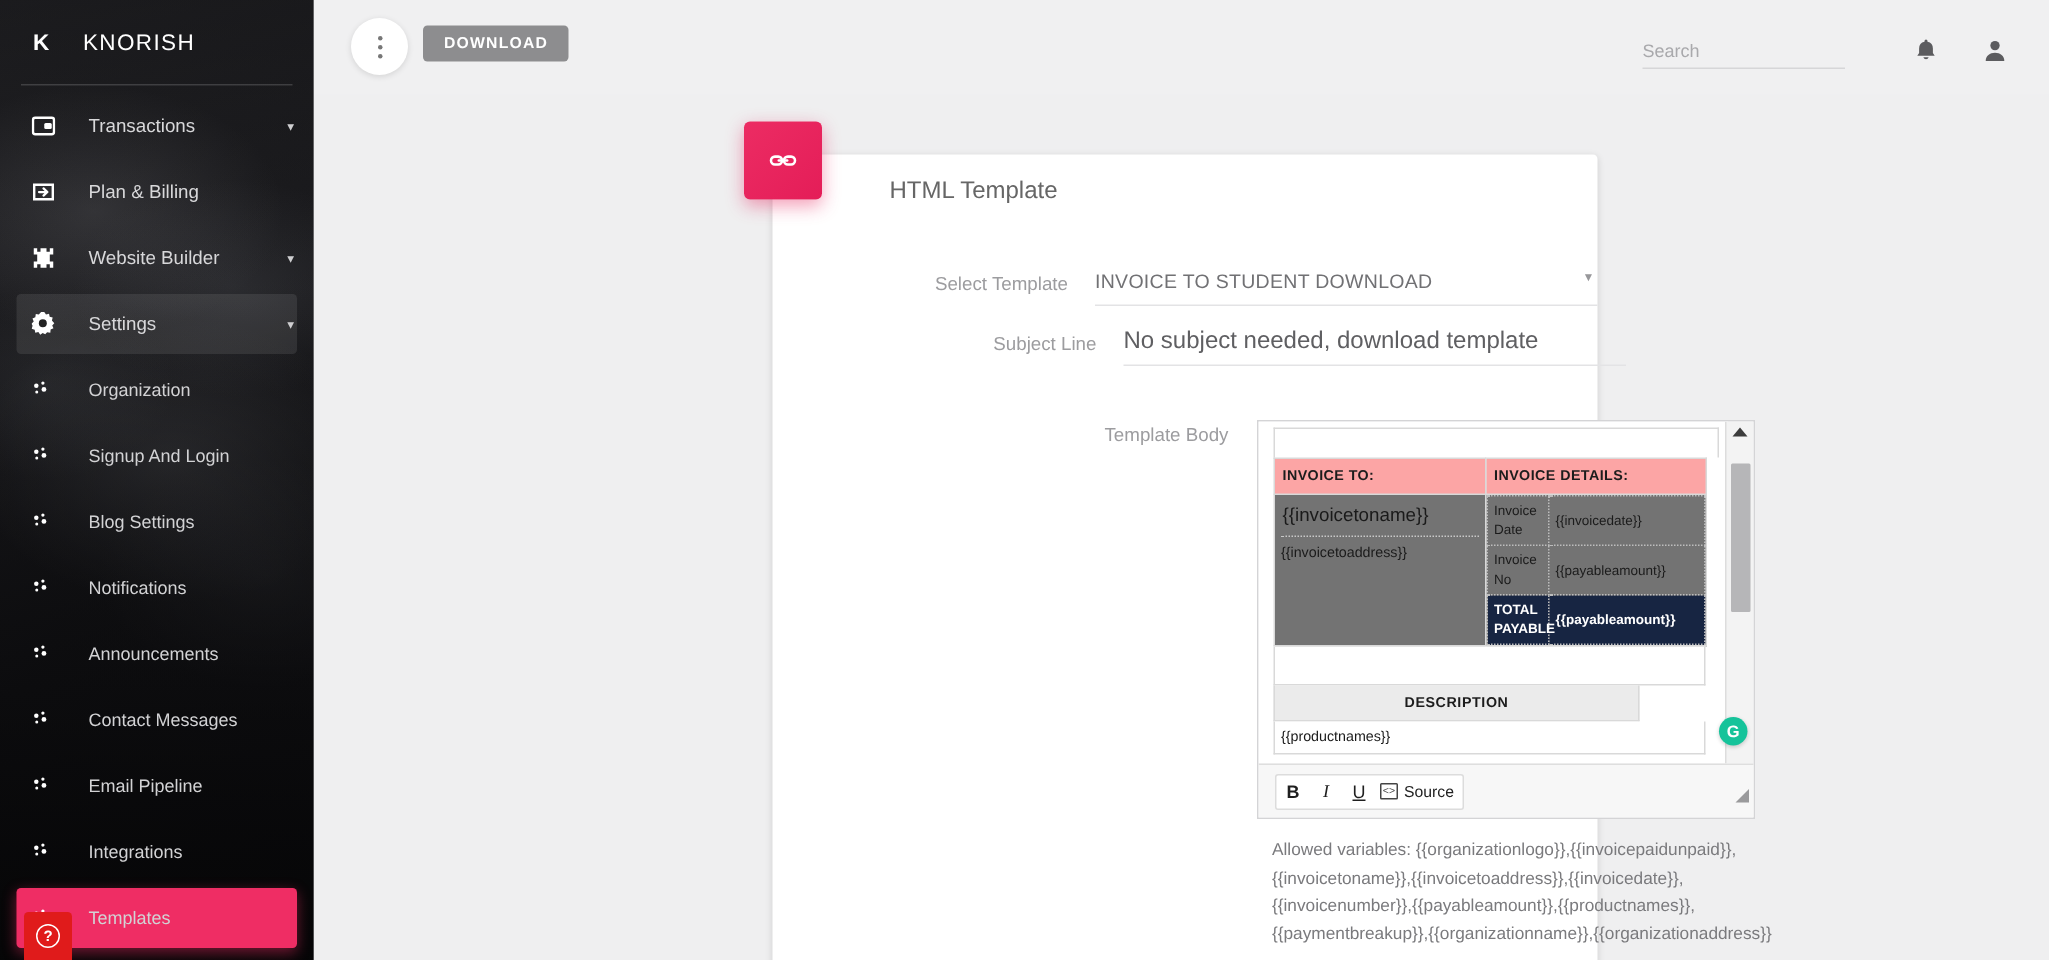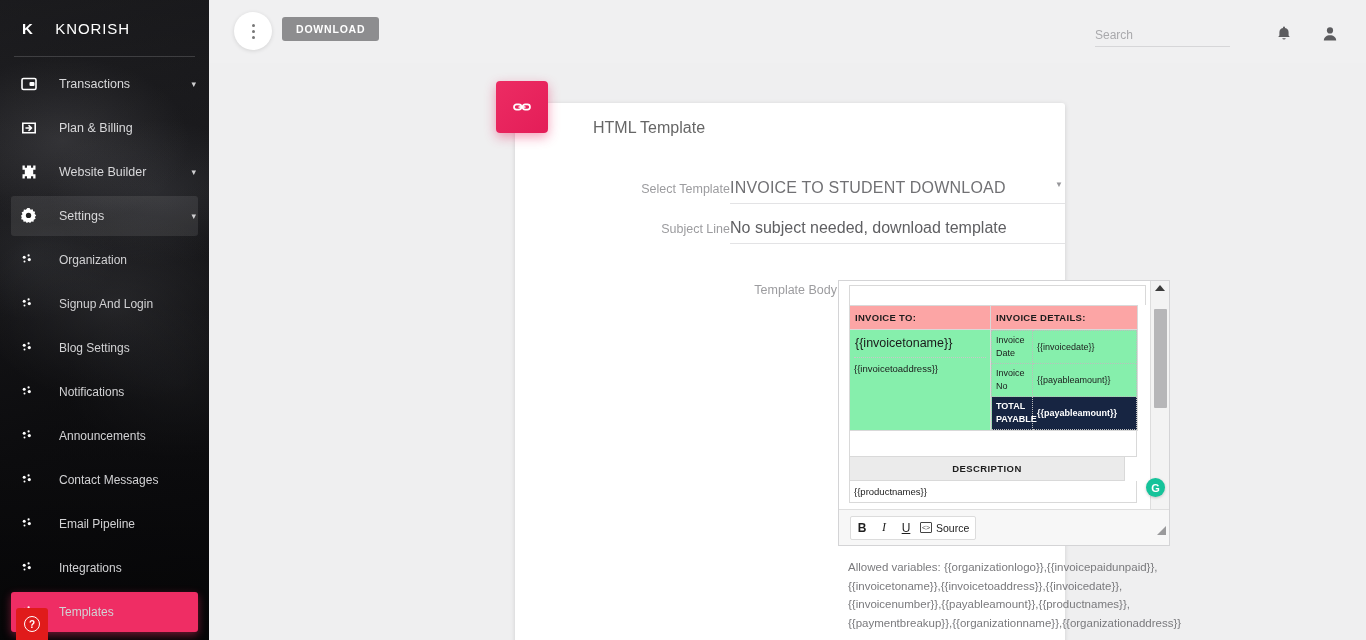--- a/index.html
+++ b/index.html
@@ -160,31 +160,31 @@
   .card-title {
     position: absolute; left: 78px; top: 16px;
     font-size: 16px; color: #666; font-weight: 400;
   }
 
   .form-row {
     position: absolute; left: 0; width: 100%;
     display: flex; align-items: flex-start;
   }
   .row-label {
-    width: 322px; text-align: right; padding-right: 0;
+    width: 322px; text-align: right; padding-right: 18px;
     font-size: 12.5px; color: #9c9c9f;
     line-height: 20px;
   }
   .field { width: 335px; }
   .select-field {
     position: relative; width: 335px;
     border-bottom: 1px solid #e3e3e5;
     padding-bottom: 6px; cursor: pointer;
   }
-  .select-value { font-size: 16px; color: #717174; letter-spacing: .2px; }
+  .select-value { font-size: 13px; color: #717174; letter-spacing: .2px; }
   .select-caret {
     position: absolute; right: 2px; top: 1px;
     color: #97979a; font-size: 8px;
   }
   .subject-value { font-size: 16px; color: #5f5f62; }
 
   
   .editor {
     position: absolute; left: 323px; top: 177px;
     width: 332px; height: 266px;
@@ -255,21 +255,21 @@
     background: #fff; margin-bottom: 0;
   }
   .inv-table { width: 288px; border-collapse: collapse; table-layout: fixed; }
   .inv-table td { vertical-align: top; }
   .hdr-cell {
     background: #fca5a5; font-size: 9.5px; font-weight: bold;
     letter-spacing: .3px; padding: 6px 5px; color: #1c1c1c;
     border: 1px solid #d9d9d9;
   }
   .body-cell {
-    border: 1px solid #d9d9d9; padding: 4px 4px; background: #86efac;
+    border: 1px solid #d9d9d9; padding: 4px 4px; background: #737373;
     height: 96px;
     margin-left: 20px;
   }
   .big-var { font-size: 12.5px; color: #1a1a1a; padding: 2px 1px 7px 1px; display:block; }
   .sm-var { font-size: 9.5px; color: #1a1a1a; display:block; border-top: 1px dotted #c8c8c8; padding-top: 5px;}
   .det-table { width: 100%; border-collapse: collapse; table-layout: fixed; }
   .det-table td {
     border: 1px dotted #bdbdbd; font-size: 9px; padding: 3px 4px;
     line-height: 1.45; color: #1b1b1b; vertical-align: middle;
   }
@@ -511,21 +511,21 @@
       <div class="form-row" style="top:76px;">
         <div class="row-label">Select Template</div>
         <div class="field">
           <div class="select-field">
             <span class="select-value">INVOICE TO STUDENT DOWNLOAD</span>
             <span class="select-caret">▼</span>
           </div>
         </div>
       </div>
 
-      <div class="form-row" style="top:116px;">
+      <div class="form-row" style="top:116px;margin-left:19px;">
         <div class="row-label">Subject Line</div>
         <div class="field">
           <div class="select-field" style="cursor:text;">
             <span class="subject-value">No subject needed, download template</span>
           </div>
         </div>
       </div>
 
       <div class="form-row" style="top:177px;">
         <div class="row-label">Template Body</div>
@@ -561,21 +561,21 @@
                       <td class="det-lbl">TOTAL PAYABLE</td>
                       <td class="tot-val">{{payableamount}}</td>
                     </tr>
                   </tbody>
                       </table>
                 </td>
               </tr>
             </tbody>
               </table>
             <div class="spacer-row" style="width:288px;border-top:none;"></div>
-            <div class="desc-bar" style="width:276px;">DESCRIPTION</div>
+            <div class="desc-bar" style="width:244px;">DESCRIPTION</div>
             <div class="prod-row" style="width:288px;">{{productnames}}</div>
           </div>
         </div>
 
         <div class="ed-scroll">
           <div class="arrow-up"></div>
           <div class="thumb"></div>
         </div>
 
         <div class="grammarly">G</div>

